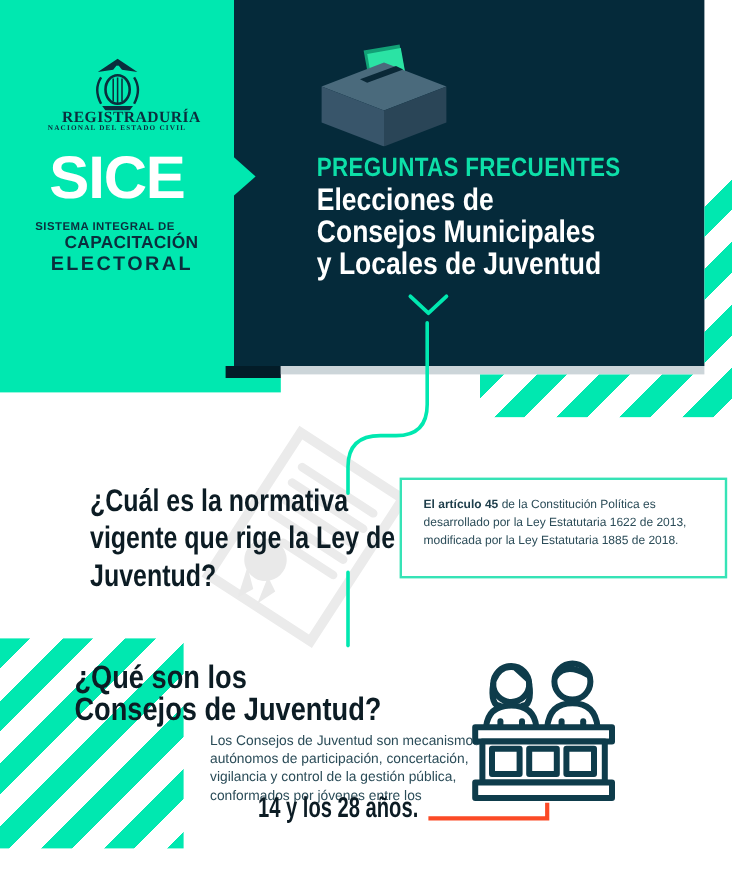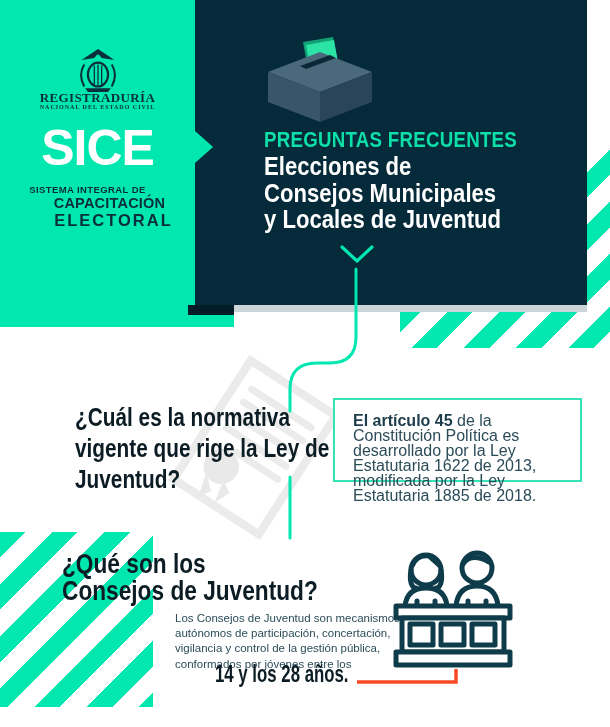--- a/index.html
+++ b/index.html
@@ -16,40 +16,40 @@
   .teal-arrow{position:absolute;left:195px;top:131px;width:0;height:0;
     border-top:16px solid transparent;border-bottom:16px solid transparent;border-left:18px solid #00e8b0;}
   .stripes{background:repeating-linear-gradient(135deg,#00e8b0 0 18px,transparent 18px 37px);}
   .stripes-right{position:absolute;left:400px;top:150px;width:210px;height:198px;
     clip-path:polygon(187px 0,210px 0,210px 198px,0 198px,0 162px,187px 162px);}
   .stripes-bl{position:absolute;left:0;top:532px;width:153px;height:175px;}
   
   .brand{position:absolute;left:0;top:0;width:195px;text-align:center;color:#0a2e3d;}
   .crest{position:absolute;left:69px;top:48px;width:58px;height:44px;}
   .org-name{position:absolute;left:0;top:90px;width:195px;font-family:"Liberation Serif",serif;
-    font-weight:700;font-size:13px;letter-spacing:.4px;}
+    font-weight:700;font-size:13px;letter-spacing:.4px;padding-left:12px;}
   .org-sub{position:absolute;left:0;top:104px;width:195px;font-family:"Liberation Serif",serif;
     font-weight:700;font-size:6px;letter-spacing:1px;}
   .sice{position:absolute;left:0;top:119px;width:195px;font-size:50px;font-weight:800;
     color:#ffffff;letter-spacing:-1px;}
   .sice-sub1{position:absolute;left:0;top:184px;width:175px;font-size:9.5px;font-weight:800;letter-spacing:.4px;}
   .sice-sub2{position:absolute;left:0;top:195px;width:219px;font-size:14.5px;font-weight:800;letter-spacing:.2px;}
-  .sice-sub3{position:absolute;left:16px;top:211px;width:195px;font-size:16.5px;font-weight:800;letter-spacing:2px;}
+  .sice-sub3{position:absolute;left:4px;top:211px;width:195px;font-size:16.5px;font-weight:800;letter-spacing:2px;}
   
   .ballot{position:absolute;left:263px;top:36px;width:114px;height:86px;}
   .kicker{position:absolute;left:264px;top:127px;font-size:22px;font-weight:700;color:#0ddfa8;
     transform:scaleX(.85);transform-origin:left top;white-space:nowrap;letter-spacing:.3px;}
   .panel-title{position:absolute;left:264px;top:153px;font-size:26px;line-height:26.5px;font-weight:700;
     color:#ffffff;transform:scaleX(.85);transform-origin:left top;white-space:nowrap;}
   
   .q1{position:absolute;left:75px;top:402px;font-size:26px;line-height:31px;font-weight:700;
     color:#0c1c24;transform:scaleX(.8);transform-origin:left top;white-space:nowrap;}
-  .answer-box{position:absolute;left:333px;top:398px;width:249px;height:84px;box-sizing:border-box;
+  .answer-box{position:absolute;left:333px;top:398px;width:273px;height:84px;box-sizing:border-box;
     border:2px solid #36e3b6;background:#ffffff;padding:13px 12px 0 18px;
-    font-size:16px;line-height:15px;color:#2b4c58;}
+    font-size:10px;line-height:15px;color:#2b4c58;}
   .answer-box b{color:#1d3d4a;}
   .q2{position:absolute;left:62px;top:551px;font-size:27px;line-height:27px;font-weight:700;
     color:#0c1c24;transform:scaleX(.84);transform-origin:left top;white-space:nowrap;}
   .q2-body{position:absolute;left:175px;top:611px;width:228px;font-size:11.5px;line-height:15.2px;color:#2b4c58;}
   .highlight{position:absolute;left:215px;top:660px;font-size:24px;font-weight:700;color:#0c1c24;
     transform:scaleX(.7);transform-origin:left top;white-space:nowrap;}
   
   .watermark{position:absolute;left:193px;top:372px;width:130px;height:158px;transform:rotate(33deg);}
   .overlay{position:absolute;left:0;top:0;width:610px;height:727px;pointer-events:none;}
   .desk-icon{position:absolute;left:393px;top:546px;width:120px;height:124px;}

